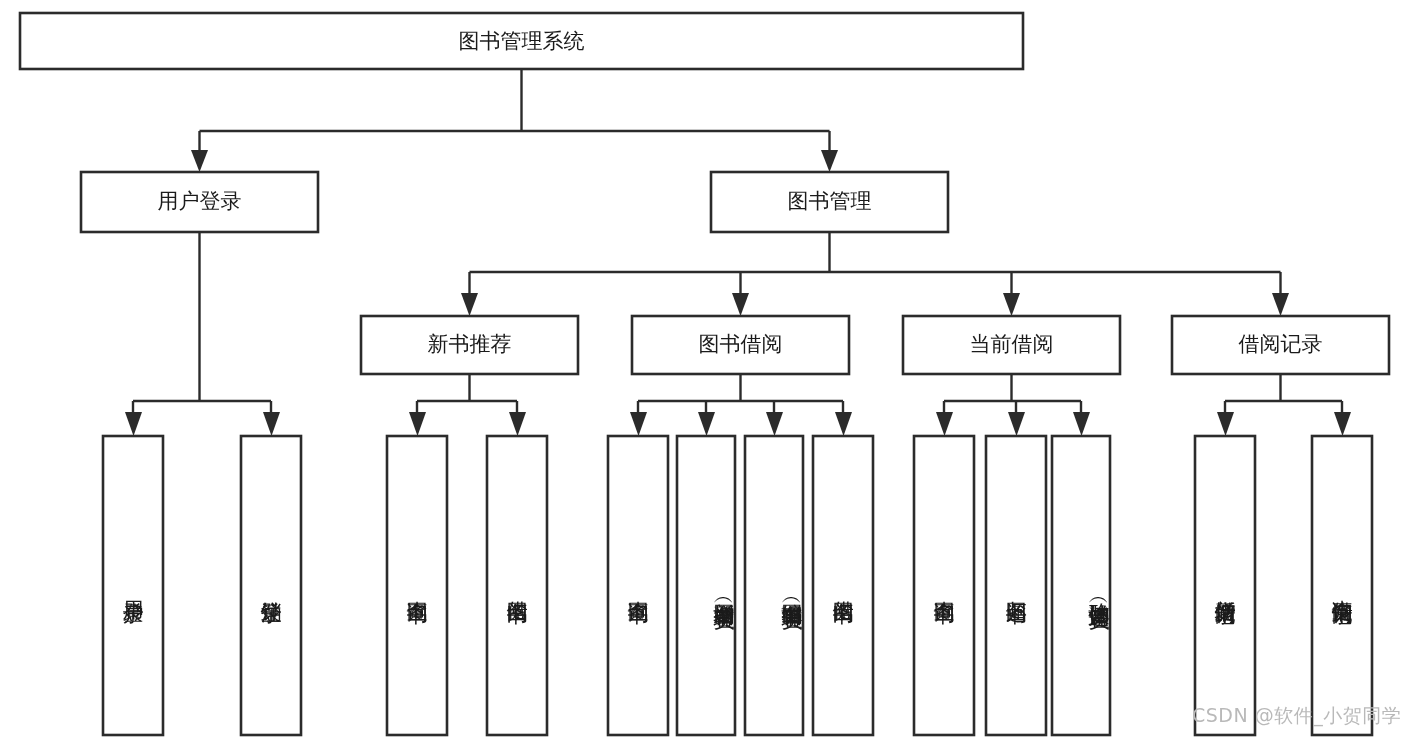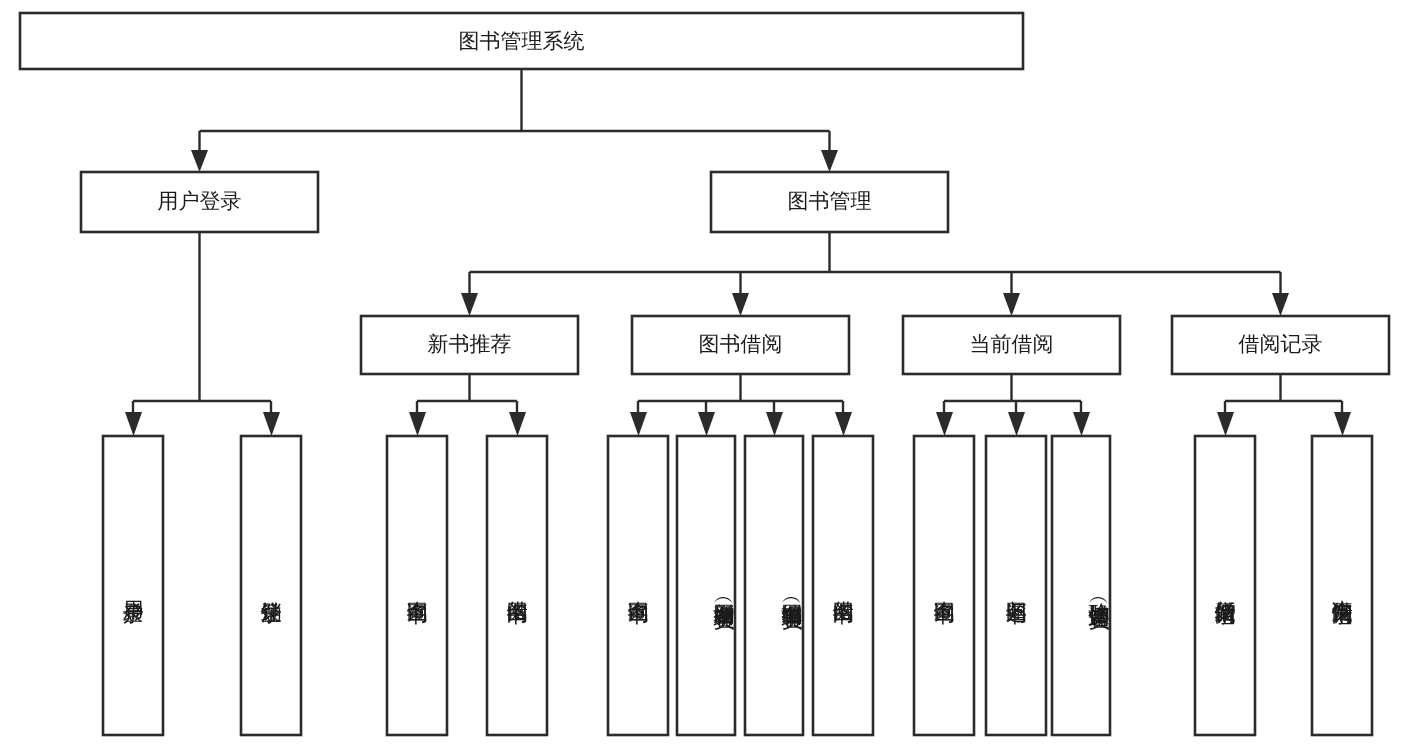--- a/index.html
+++ b/index.html
@@ -189,14 +189,15 @@
   <div class="node-label-v" style="left:608px; top:436px; width:60px; height:299px;">查询图书</div>
   <div class="node-label-v" style="left:677px; top:436px; width:58px; height:299px; align-items:flex-start; padding-top:10px; box-sizing:border-box;">新增图书（管理员）</div>
   <div class="node-label-v" style="left:745px; top:436px; width:58px; height:299px; align-items:flex-start; padding-top:10px; box-sizing:border-box;">编辑图书（管理员）</div>
   <div class="node-label-v" style="left:813px; top:436px; width:60px; height:299px;">借阅图书</div>
   <div class="node-label-v" style="left:914px; top:436px; width:60px; height:299px;">查询图书</div>
   <div class="node-label-v" style="left:986px; top:436px; width:60px; height:299px;">归还图书</div>
   <div class="node-label-v" style="left:1052px; top:436px; width:58px; height:299px; align-items:flex-start; padding-top:10px; box-sizing:border-box;">确认归还（管理员）</div>
   <div class="node-label-v" style="left:1195px; top:436px; width:60px; height:299px;">新增借阅记录</div>
   <div class="node-label-v" style="left:1312px; top:436px; width:60px; height:299px;">查询借阅记录</div>
 
+  <div class="watermark" style="left:1192px; top:703px;">CSDN @软件_小贺同学</div>
 
 </div>
 
 </body></html>

